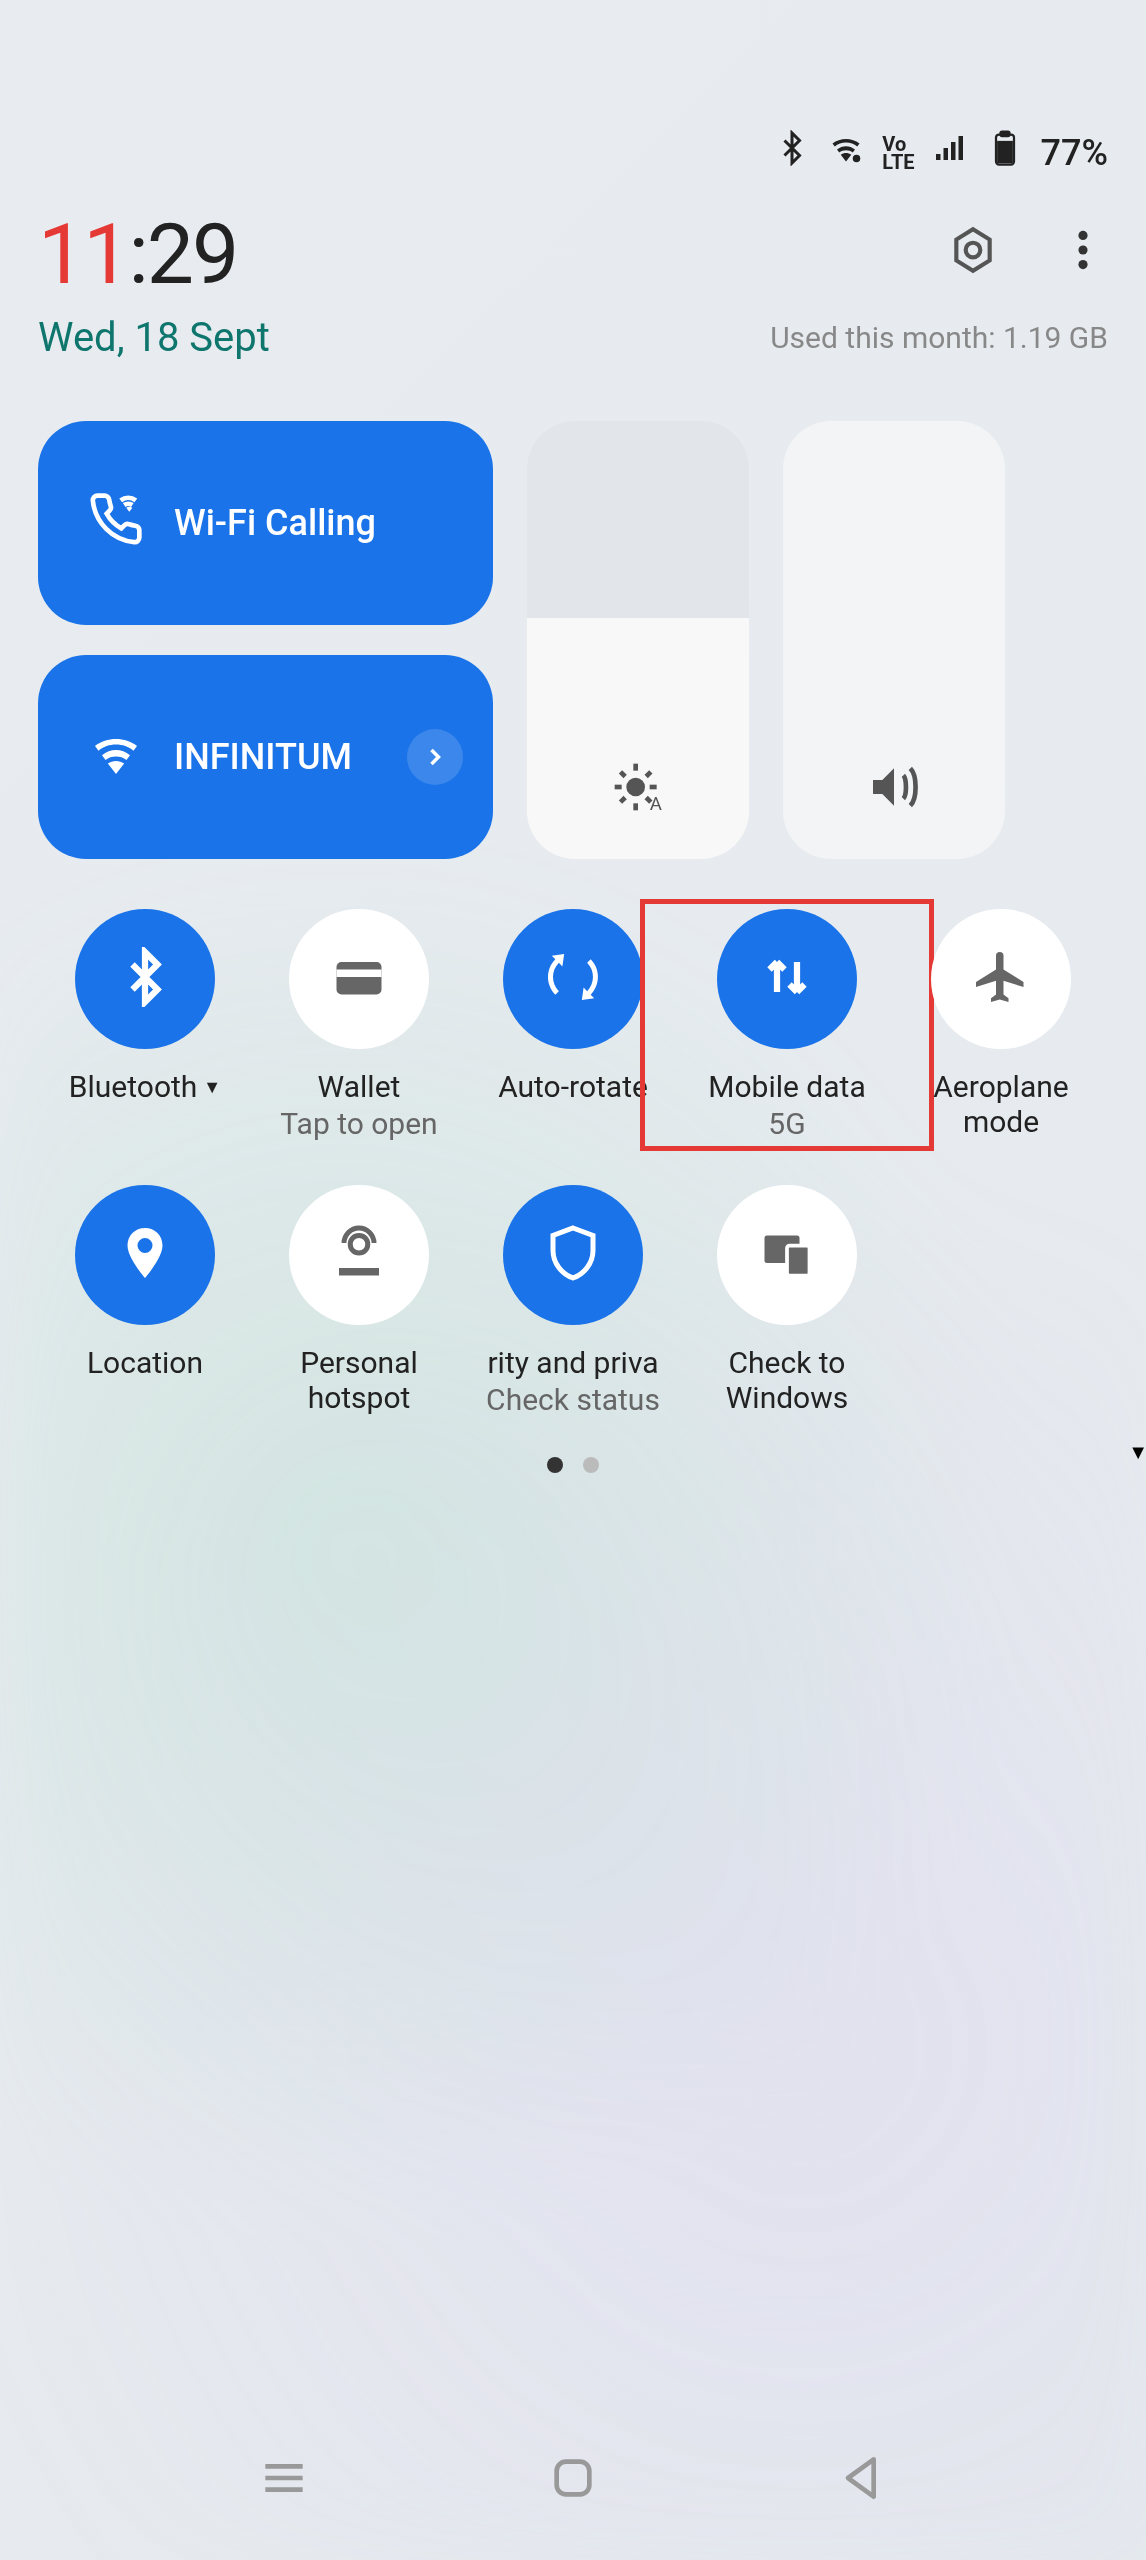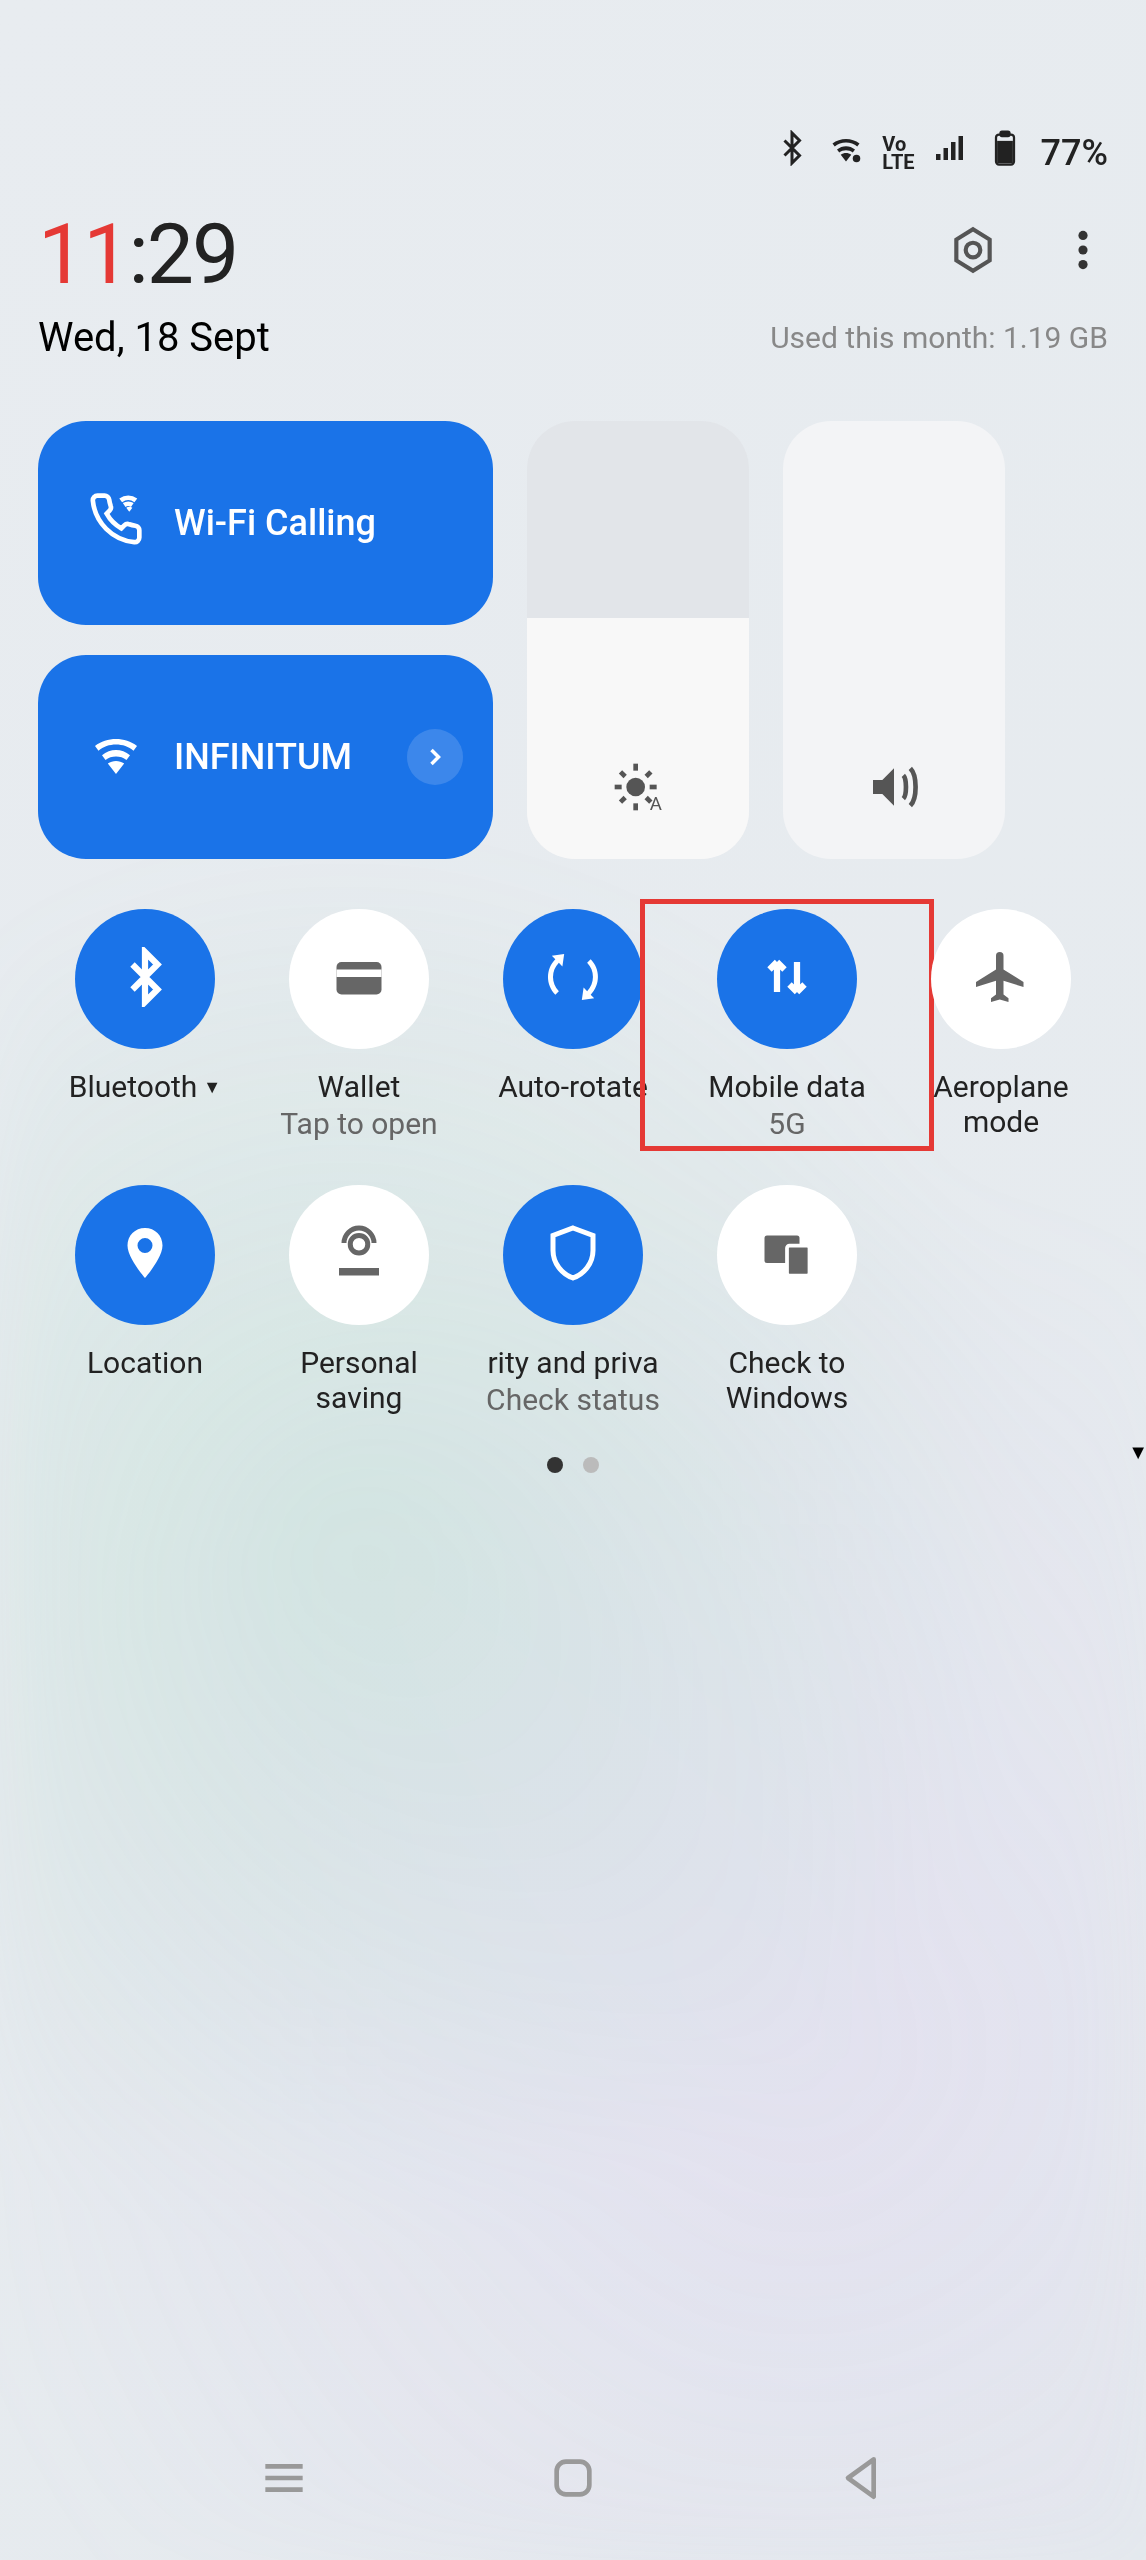--- a/index.html
+++ b/index.html
@@ -29,21 +29,21 @@
   color: #222;
 }
 .status-bar svg { width: 36px; height: 36px; }
 .header { display: flex; justify-content: space-between; align-items: flex-start; margin-bottom: 10px; }
 .time { font-size: 84px; font-weight: 400; letter-spacing: -2px; }
 .time .hh { color: #e53935; }
 .time .mm { color: #222; }
 .header-icons { display: flex; gap: 60px; align-items: center; padding-top: 20px; }
 .header-icons svg { width: 50px; height: 50px; }
 .date-row { display: flex; justify-content: space-between; align-items: center; margin-bottom: 60px; }
-.date { font-size: 40px; color: #000000; }
+.date { font-size: 40px; color: #0f766e; }
 .usage { font-size: 30px; color: #888; }
 .top-row { display: flex; gap: 34px; margin-bottom: 50px; }
 .big-tiles { display: flex; flex-direction: column; gap: 30px; flex: 0 0 455px; }
 .big-tile {
   background: #1a73e8;
   border-radius: 48px;
   height: 204px;
   display: flex;
   align-items: center;
   padding: 0 50px;
@@ -315,21 +315,21 @@
       <div class="tile-label">Location</div>
     </div>
     <div class="tile">
       <div class="tile-icon off">
           <span><svg viewBox="0 0 24 24" fill="#666">
               <path d="M12 12c2 0 3.5-1.5 3.5-3.5S14 5 12 5 8.5 6.5 8.5 8.5 10 12 12 12z" fill="none" stroke="#666" stroke-width="2"></path>
               <path d="M6 8c0-3.3 2.7-6 6-6s6 2.7 6 6" fill="none" stroke="#666" stroke-width="2"></path>
               <path d="M4 18l16 0 0 3-16 0z"></path>
             </svg></span>
         </div>
-      <div class="tile-label">Personal saving</div>
+      <div class="tile-label">Personal hotspot</div>
     </div>
 
     <div class="tile">
       <div class="tile-icon on">
           <span><svg viewBox="0 0 24 24" fill="none" stroke="#fff" stroke-width="2">
               <path d="M12 2l8 3v6c0 5-3.5 9.5-8 11-4.5-1.5-8-6-8-11V5l8-3z"></path>
             </svg></span>
         </div>
       <div class="tile-label">rity and priva</div>
       <div class="tile-sub">Check status</div>

